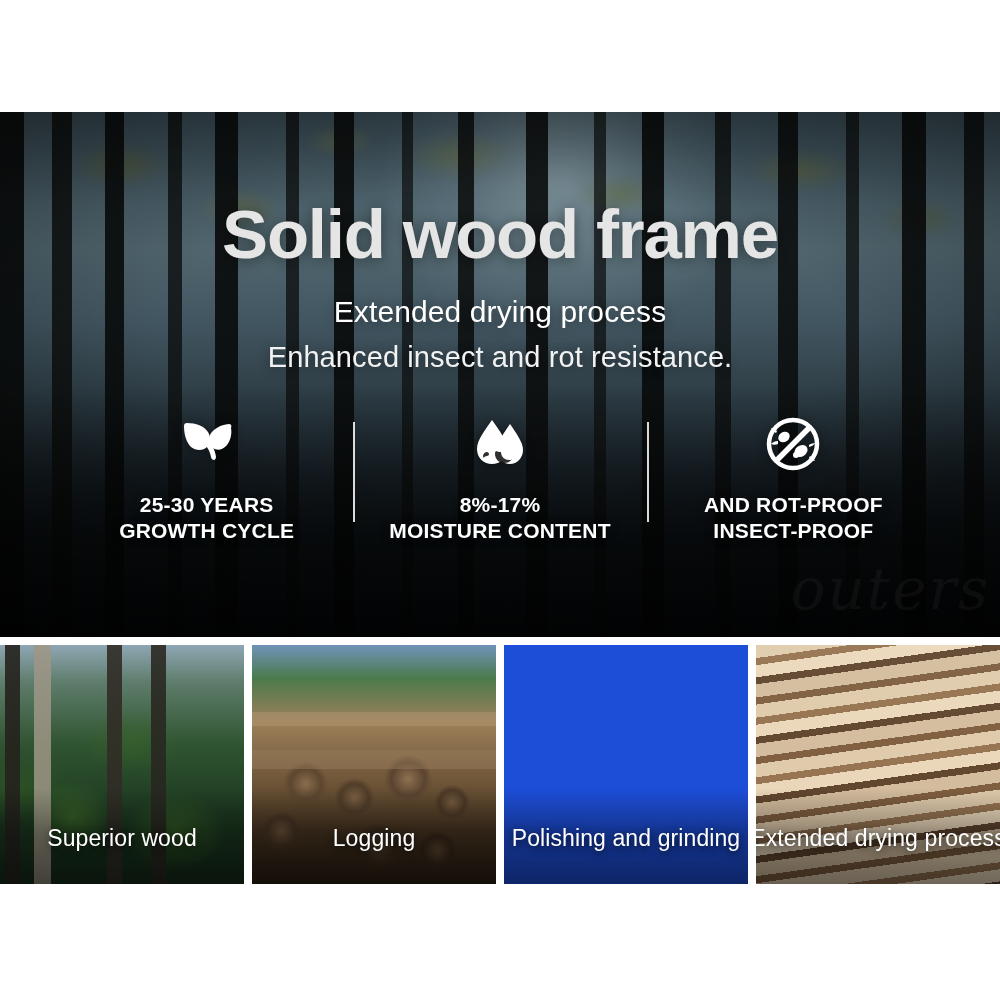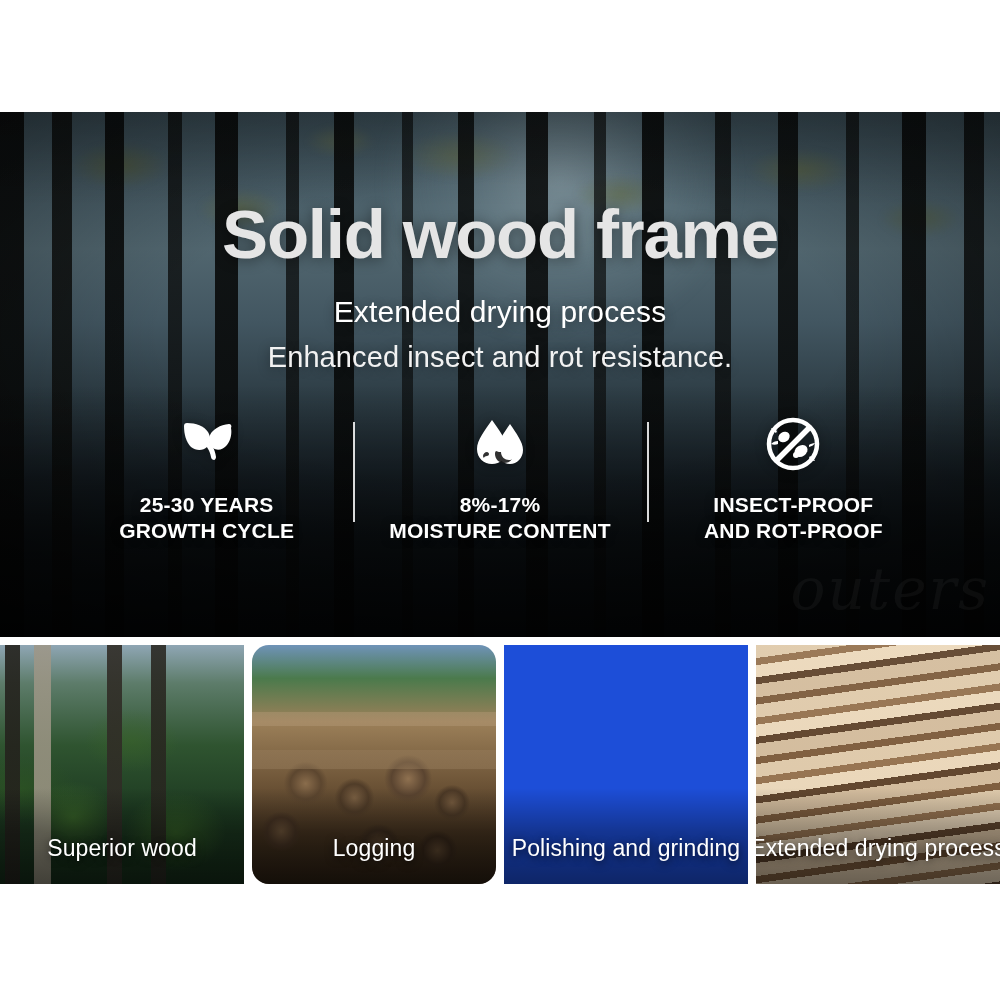--- a/index.html
+++ b/index.html
@@ -180,21 +180,21 @@
     overflow:hidden;
     background:#3a3129;
   }
   .photo-caption {
     position:absolute;
     left:0; right:0; bottom:0;
     height:96px;
     display:flex;
     align-items:flex-end;
     justify-content:center;
-    padding-bottom:22px;
+    padding-bottom:32px;
     background:linear-gradient(180deg, rgba(0,0,0,0) 0%, rgba(0,0,0,.32) 45%, rgba(0,0,0,.52) 100%);
   }
   .photo-caption span {
     font-size:23px;
     font-weight:400;
     color:#ffffff;
     letter-spacing:.1px;
     text-shadow:0 2px 8px rgba(0,0,0,.8);
     white-space:nowrap;
   }
@@ -218,21 +218,20 @@
       linear-gradient(180deg, rgba(0,0,0,0) 0 28%, rgba(176,150,116,.5) 28% 34%, rgba(0,0,0,0) 34% 100%),
       linear-gradient(180deg, rgba(0,0,0,0) 0 44%, rgba(150,124,92,.48) 44% 52%, rgba(0,0,0,0) 52% 100%),
       radial-gradient(circle 22px at 22% 58%, #8a6d4c 0%, #5c462f 70%, rgba(0,0,0,0) 100%),
       radial-gradient(circle 20px at 42% 64%, #7d6244 0%, #503c28 70%, rgba(0,0,0,0) 100%),
       radial-gradient(circle 24px at 64% 56%, #8f7150 0%, #5a4430 70%, rgba(0,0,0,0) 100%),
       radial-gradient(circle 18px at 82% 66%, #785d40 0%, #4c3926 70%, rgba(0,0,0,0) 100%),
       radial-gradient(circle 20px at 12% 78%, #6d5439 0%, #463323 70%, rgba(0,0,0,0) 100%),
       radial-gradient(circle 22px at 52% 84%, #634c34 0%, #3c2c1e 70%, rgba(0,0,0,0) 100%),
       radial-gradient(circle 20px at 76% 86%, #5c462f 0%, #352619 70%, rgba(0,0,0,0) 100%),
       linear-gradient(180deg, #6f93b8 0%, #4b7a4c 14%, #9c8059 32%, #6d5437 58%, #44321f 80%, #2a1e12 100%);
-    border-radius: 17px;
   }
   
   .ph3 {
     background:
       radial-gradient(ellipse 90px 70px at 34% 46%, #c49477 0%, #a9785c 60%, rgba(0,0,0,0) 100%),
       radial-gradient(ellipse 80px 60px at 58% 38%, #cb9b7d 0%, #ad7c5f 60%, rgba(0,0,0,0) 100%),
       radial-gradient(ellipse 70px 40px at 22% 22%, #e8e2d6 0%, #cfc6b6 60%, rgba(0,0,0,0) 100%),
       linear-gradient(165deg, rgba(0,0,0,0) 0 58%, rgba(214,181,136,.95) 58% 78%, rgba(0,0,0,0) 78% 100%),
       linear-gradient(180deg, rgba(0,0,0,0) 0 72%, rgba(170,140,104,.7) 72% 100%),
       linear-gradient(180deg, #d8cbb6 0%, #b8a campo 0%, #9b8straight 0%, #8a7256 40%, #6b5740 70%, #4a3c2c 100%);
@@ -302,22 +301,22 @@
             <g fill="#ffffff">
               <ellipse cx="18" cy="20" rx="6" ry="5" transform="rotate(-35 18 20)"></ellipse>
               <path d="M11 14c-2-2-4-3-6-3 1 2 3 4 5 5zM12 24c-3 0-5 1-7 3 2 1 5 1 7 0z"></path>
               <ellipse cx="35" cy="34" rx="7" ry="5.5" transform="rotate(-35 35 34)"></ellipse>
               <path d="M43 41c2 2 4 3 6 3-1-2-3-4-5-5zM43 30c3-1 5-2 6-4-2 0-5 1-6 2z"></path>
               <circle cx="30" cy="38" r="3"></circle>
             </g>
             <line x1="10" y1="44" x2="44" y2="10" stroke="#ffffff" stroke-width="5.5"></line>
           </svg>
         </div>
+        <div class="feature-line">AND ROT-PROOF</div>
         <div class="feature-line">INSECT-PROOF</div>
-        <div class="feature-line">AND ROT-PROOF</div>
       </div>
 
     </div>
   </div>
 </section>
 
 <section class="strip">
 
   <figure class="photo ph1">
     <figcaption class="photo-caption">

